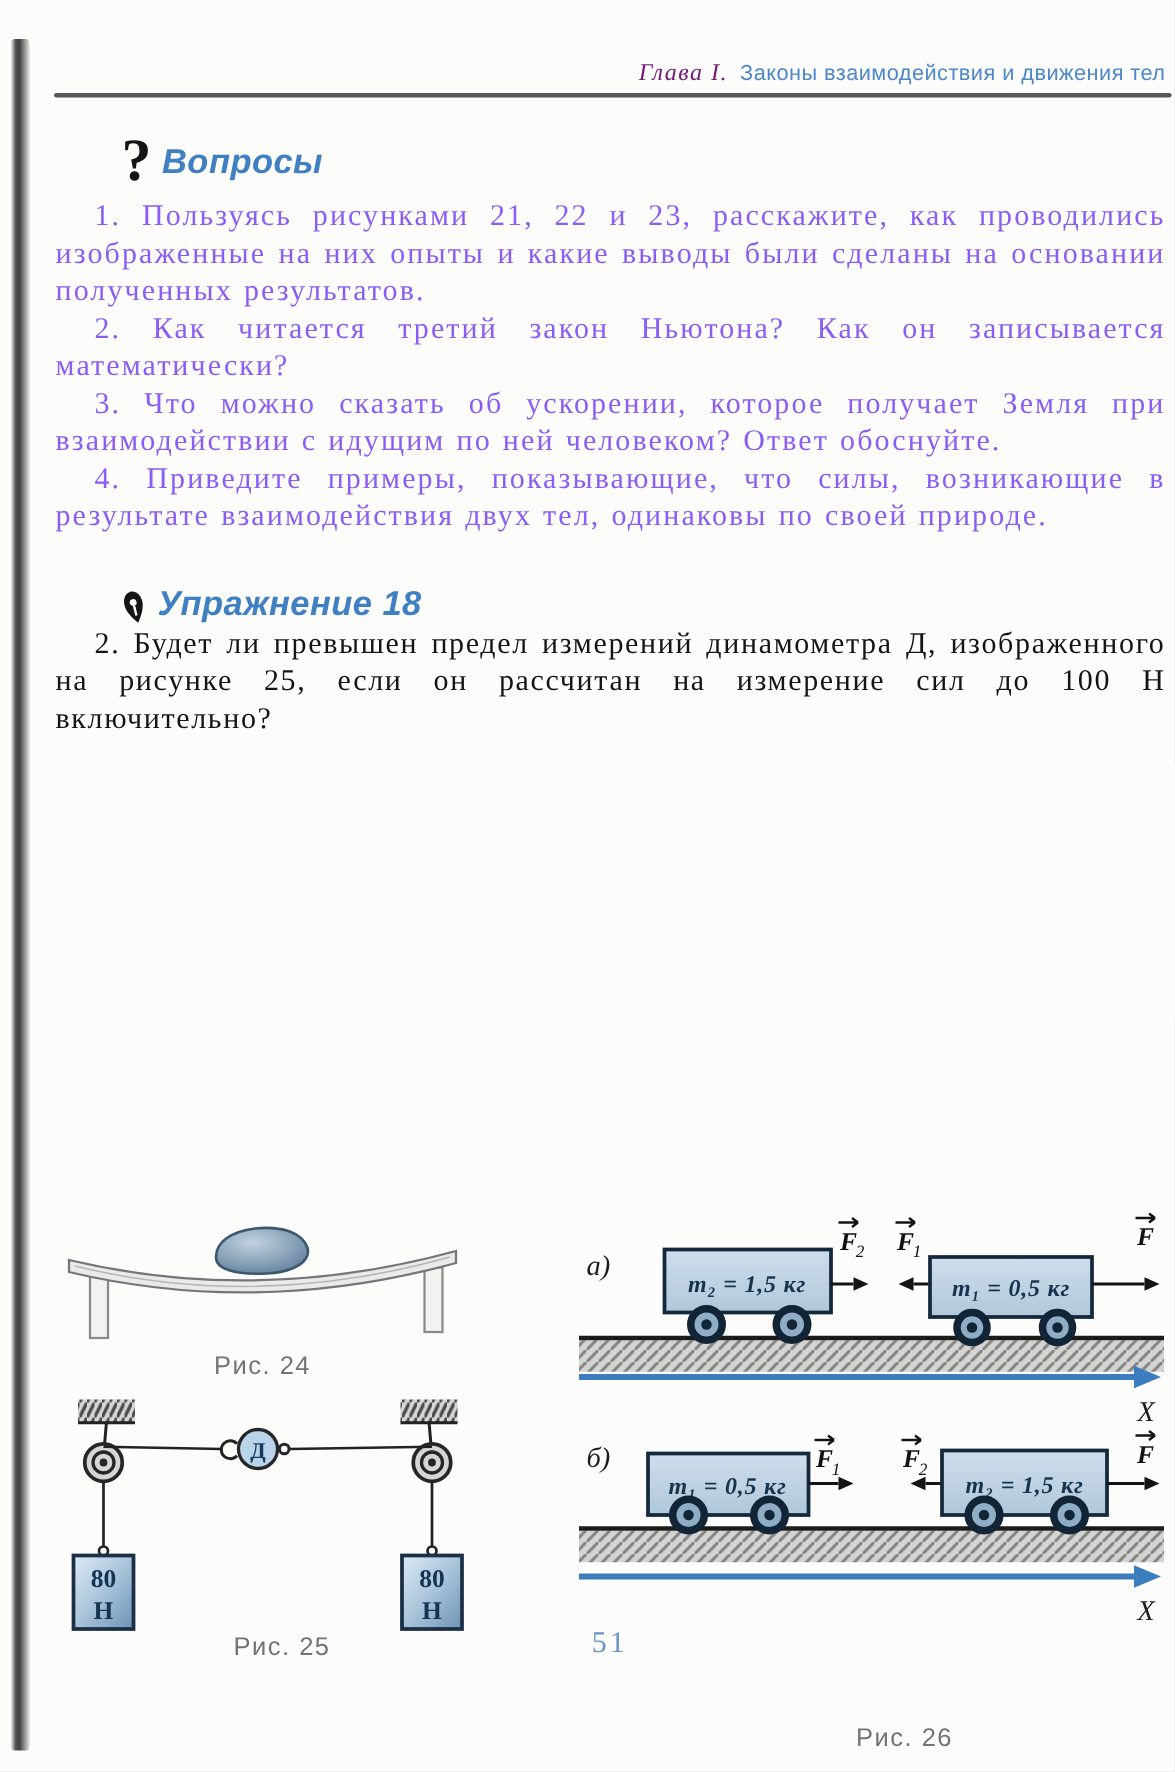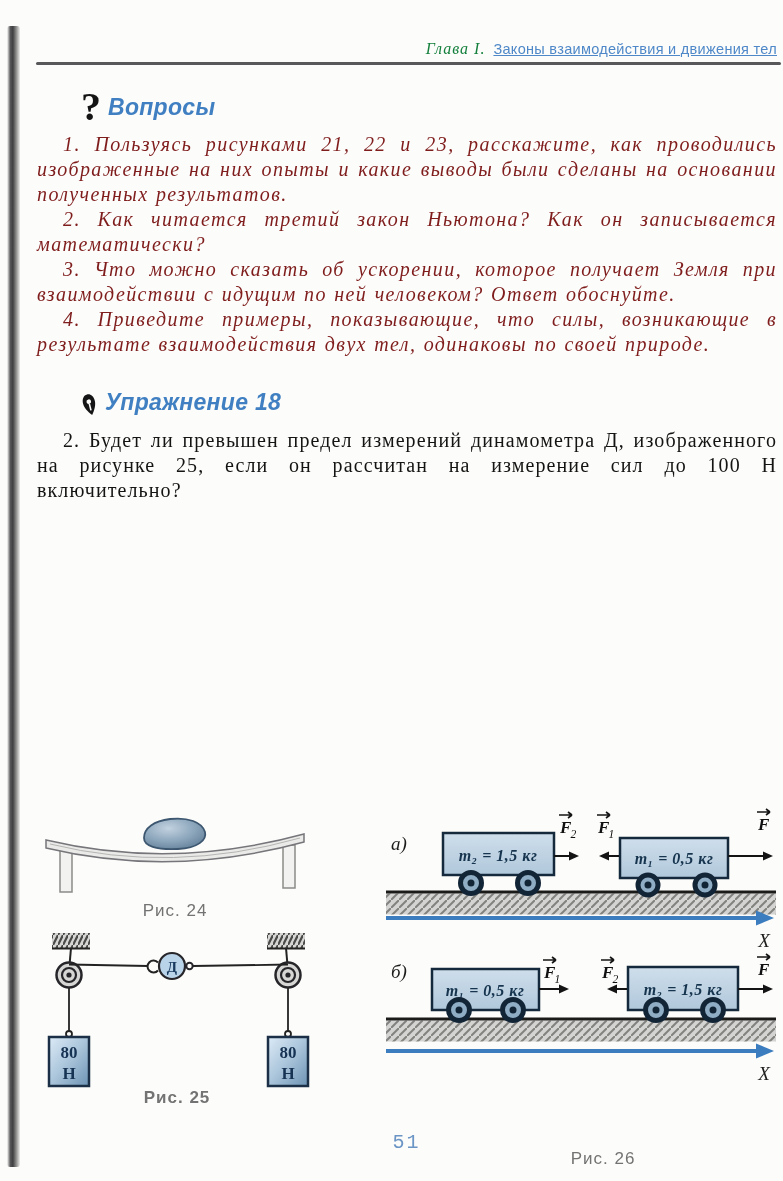--- a/index.html
+++ b/index.html
@@ -2,50 +2,50 @@
 <html lang="ru"><head>
 <meta charset="utf-8">
 <style>
   html,body{margin:0;padding:0;background:#e9e9e7;}
   .page{position:relative;width:783px;height:1181px;background:#fcfcfa;overflow:hidden;
         font-family:"Liberation Serif",serif;}
   .spine{position:absolute;left:7px;top:26px;bottom:14px;width:13px;border-radius:3px;
         background:linear-gradient(90deg,#fdfdfb 0%,#58585a 25%,#3f3f41 45%,#9a9a98 75%,#ededeb 100%);}
   
   .header-text{position:absolute;left:38px;right:6px;top:40px;text-align:right;white-space:nowrap;}
-  .header-chapter{font-style:italic;font-size:16px;color:#15803d;letter-spacing:1px;
+  .header-chapter{font-style:italic;font-size:16px;color:#701a75;letter-spacing:1px;
         font-family:"Liberation Serif",serif;}
   .header-title{font-family:"Liberation Sans",sans-serif;font-size:14.5px;color:#4e88c8;
-        letter-spacing:0.3px;margin-left:4px;text-decoration:underline;}
+        letter-spacing:0.3px;margin-left:4px;}
   .header-rule{position:absolute;left:36px;right:2px;top:62px;height:2.5px;background:#58585a;border-radius:2px;}
   
   .content{position:absolute;left:37px;top:70px;width:740px;color:#1e1e1c;}
   .section-heading{display:flex;align-items:flex-end;gap:7px;color:#4080c2;
         font-family:"Liberation Sans",sans-serif;font-style:italic;font-weight:bold;}
   .section-heading .heading-text{font-size:23px;line-height:30px;letter-spacing:0.3px;}
   .q-heading{margin:14px 0 0 44px;height:38px;}
   .ex-heading{margin:24px 0 0 44px;height:36px;}
   .qmark{font-family:"Liberation Serif",serif;font-style:normal;font-weight:bold;
         font-size:40px;line-height:30px;color:#141414;}
   .pen-icon{display:inline-block;width:17px;height:25px;}
   .para{margin:0;font-size:20px;line-height:25px;text-align:justify;text-indent:26px;}
-  .para.q{font-style:italic;letter-spacing:1.4px;word-spacing:1px;color:#7f1d1d;}
-  .para.ex{letter-spacing:1.1px;word-spacing:1px;color:#141412;margin-top:11px;}
+  .para.q{letter-spacing:1.4px;word-spacing:1px;color:#8b5cf6;}
+  .para.ex{letter-spacing:1.1px;word-spacing:1px;color:#141412;}
   .para.first{margin-top:10px;}
   .para.first-ex{margin-top:10px;}
   .sym{font-style:italic;}
   
   .fig{position:absolute;}
   .fig-caption{position:absolute;text-align:center;color:#737373;
         font-family:"Liberation Sans",sans-serif;font-size:17px;letter-spacing:1px;}
   #cap24{left:40px;top:901px;width:270px;}
-  #cap25{left:42px;top:1088px;width:270px;font-weight:bold;}
+  #cap25{left:53px;top:1088px;width:270px;}
   #cap26{left:503px;top:1149px;width:200px;}
-  .pagenum{position:absolute;left:30px;right:0;top:1131px;text-align:center;color:#6b95c5;
-        font-family:Liberation Mono, monospace;font-size:20px;letter-spacing:2px;}
+  .pagenum{position:absolute;left:30px;right:0;top:1084px;text-align:center;color:#6b95c5;
+        font-family:Liberation Serif, serif;font-size:20px;letter-spacing:2px;}
   svg text{font-family:"Liberation Serif",serif;}
   .cart-label{font-style:italic;font-size:16px;fill:#16344e;letter-spacing:0.5px;font-weight:bold;}
   .fsym{font-style:italic;font-weight:bold;font-size:17px;fill:#111;}
   .fsub{font-style:italic;font-size:11.5px;fill:#111;}
   .axis-x{font-style:italic;font-size:19px;fill:#1c1c1a;}
   .weight-text{font-weight:bold;font-size:17px;fill:#173354;}
   .dyn-text{font-weight:bold;font-size:15px;fill:#173a5e;}
 </style>
 </head>
 <body>

